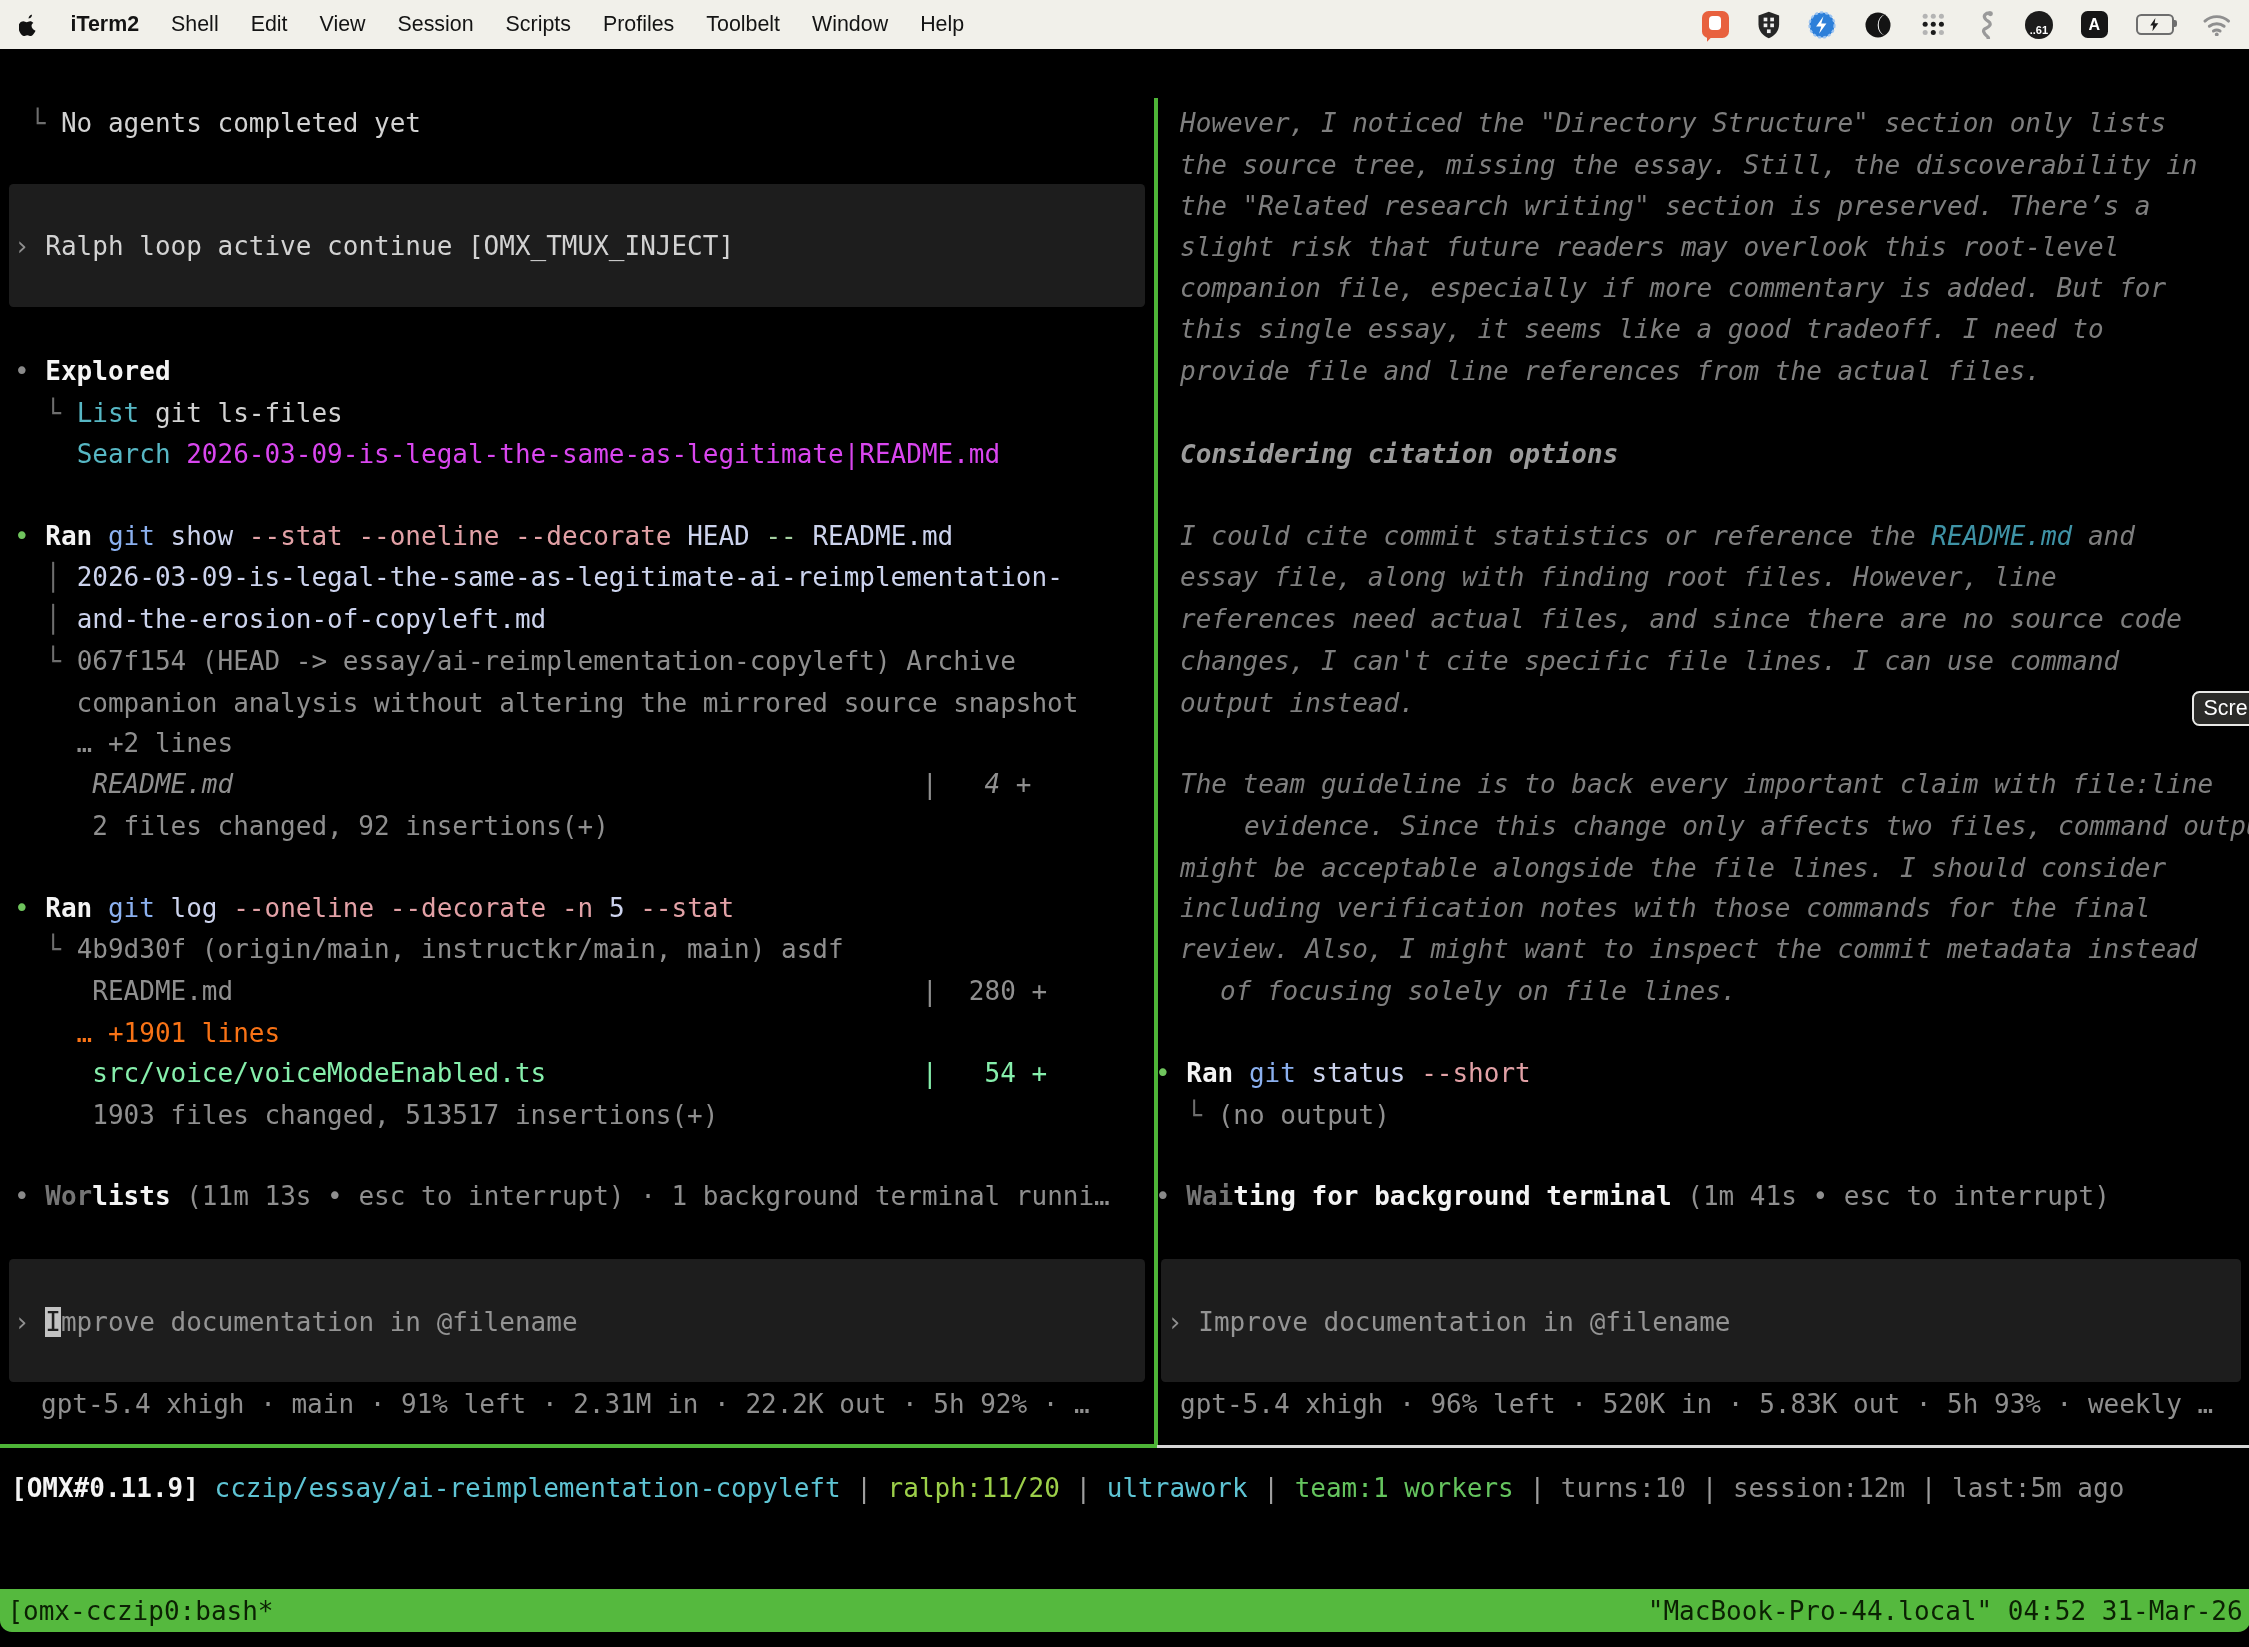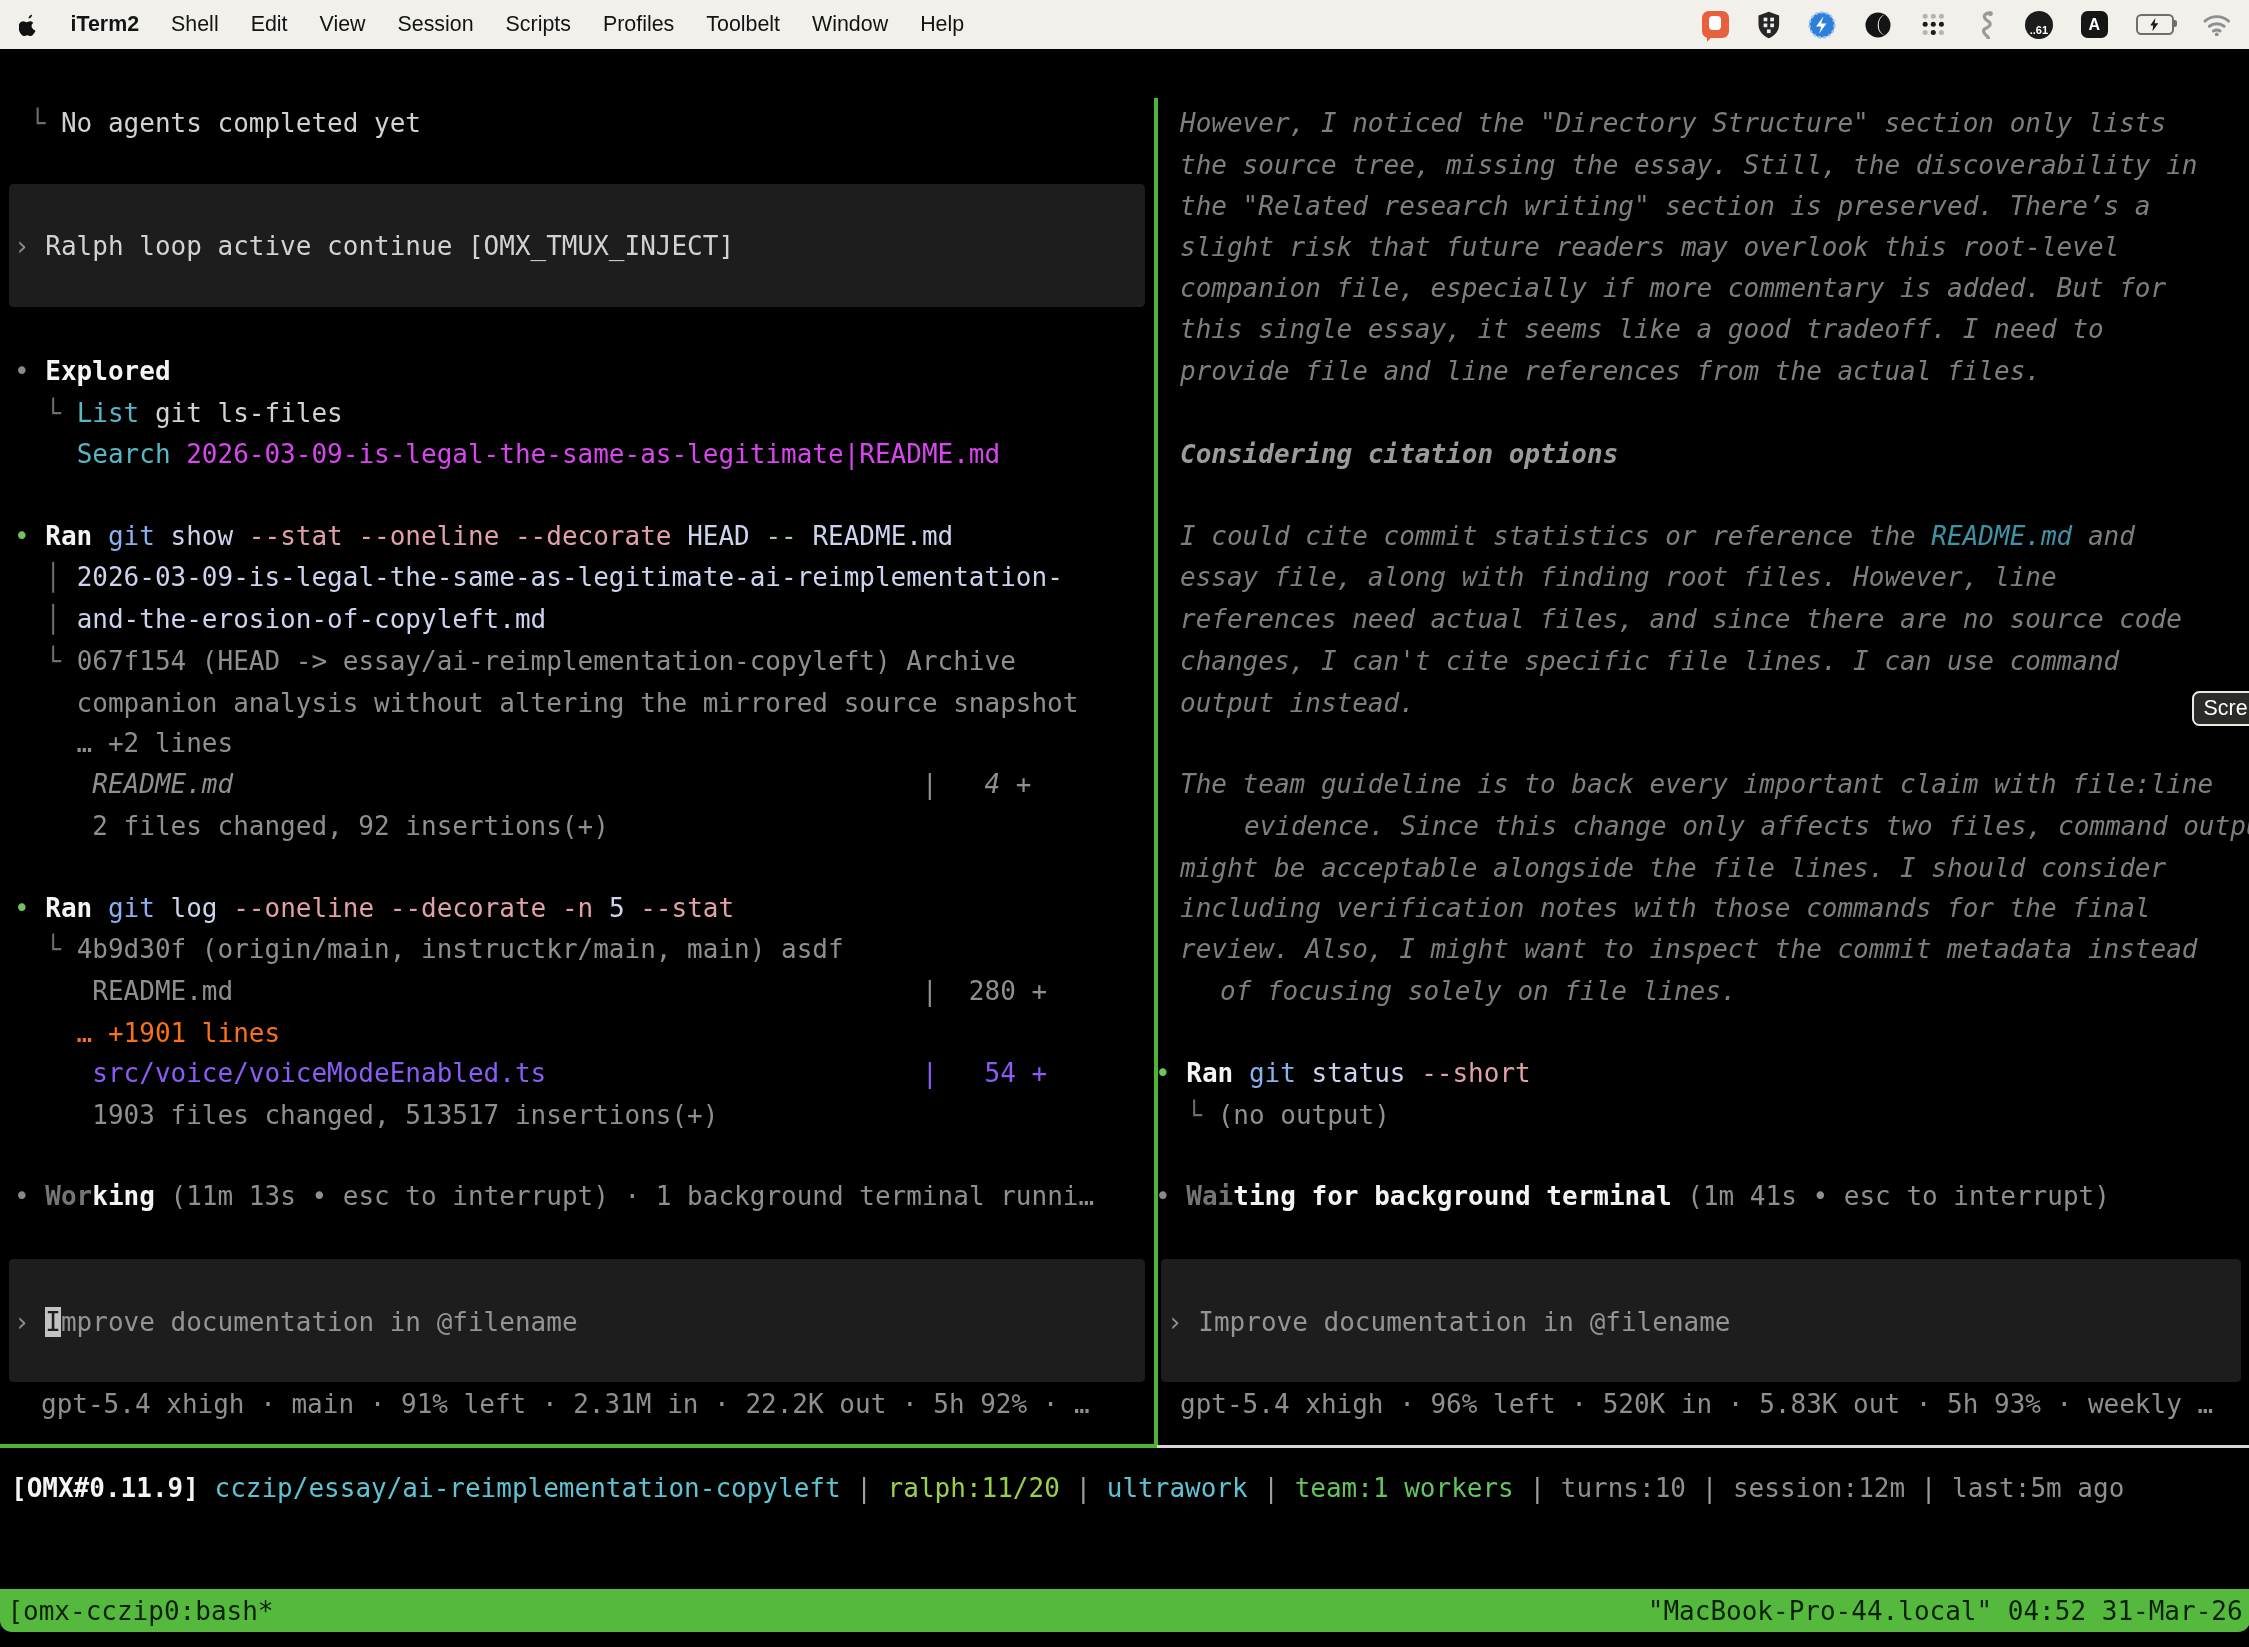--- a/index.html
+++ b/index.html
@@ -173,23 +173,23 @@
         <div class="tline" style="top: 500px; left: 14px;"><span style="color: rgb(110, 110, 110);">  │ </span><span style="color: rgb(204, 211, 237);">and-the-erosion-of-copyleft.md</span></div>
         <div class="tline" style="top: 542px; left: 14px;"><span style="color: rgb(110, 110, 110);">  └ </span><span style="color: rgb(143, 143, 143);">067f154 (HEAD -&gt; essay/ai-reimplementation-copyleft) Archive</span></div>
         <div class="tline" style="top: 584px; left: 14px;"><span style="color: rgb(143, 143, 143);">    companion analysis without altering the mirrored source snapshot</span></div>
         <div class="tline" style="top: 624px; left: 14px;"><span style="color: rgb(143, 143, 143);">    … +2 lines</span></div>
         <div class="tline" style="top: 665px; left: 14px; font-style: italic;"><span style="color: rgb(143, 143, 143);">     README.md                                            |   4 +</span></div>
         <div class="tline" style="top: 707px; left: 14px;"><span style="color: rgb(143, 143, 143);">     2 files changed, 92 insertions(+)</span></div>
         <div class="tline" style="top: 789px; left: 14px;"><span style="color: rgb(111, 196, 93);">• </span><span style="color: rgb(244, 244, 244); font-weight: 700;">Ran</span><span style="color: rgb(210, 210, 210);"> </span><span style="color: rgb(139, 176, 239);">git</span><span style="color: rgb(204, 211, 237);"> log </span><span style="color: rgb(226, 161, 166);">--oneline</span><span style="color: rgb(204, 211, 237);"> </span><span style="color: rgb(226, 161, 166);">--decorate</span><span style="color: rgb(204, 211, 237);"> </span><span style="color: rgb(226, 161, 166);">-n</span><span style="color: rgb(204, 211, 237);"> 5 </span><span style="color: rgb(226, 161, 166);">--stat</span></div>
         <div class="tline" style="top: 830px; left: 14px;"><span style="color: rgb(110, 110, 110);">  └ </span><span style="color: rgb(143, 143, 143);">4b9d30f (origin/main, instructkr/main, main) asdf</span></div>
         <div class="tline" style="top: 872px; left: 14px;"><span style="color: rgb(143, 143, 143);">     README.md                                            |  280 +</span></div>
         <div class="tline" style="top: 914px; left: 14px;"><span style="color: #f97316;">    … +1901 lines</span></div>
-        <div class="tline" style="top: 954px; left: 14px;"><span style="color: #8b5cf6; text-align: right;">     src/voice/voiceModeEnabled.ts                        |   54 +</span></div>
+        <div class="tline" style="top: 954px; left: 14px;"><span style="color: #86efac; text-align: right;">     src/voice/voiceModeEnabled.ts                        |   54 +</span></div>
         <div class="tline" style="top: 996px; left: 14px;"><span style="color: rgb(143, 143, 143);">     1903 files changed, 513517 insertions(+)</span></div>
-        <div class="tline" style="top: 1077px; left: 14px;"><span style="color: rgb(138, 138, 138);">• </span><span style="color: rgb(117, 117, 117); font-weight: 700;">Wor</span><span style="color: rgb(244, 244, 244); font-weight: 700;">king</span><span style="color: rgb(143, 143, 143);"> (11m 13s • esc to interrupt) · 1 background terminal runni…</span></div>
+        <div class="tline" style="top: 1077px; left: 14px;"><span style="color: rgb(138, 138, 138);">• </span><span style="color: rgb(117, 117, 117); font-weight: 700;">Wor</span><span style="color: rgb(244, 244, 244); font-weight: 700;">lists</span><span style="color: rgb(143, 143, 143);"> (11m 13s • esc to interrupt) · 1 background terminal runni…</span></div>
         <div class="tline" style="top: 1203px; left: 14px;"><span style="color: rgb(143, 143, 143);">› </span><span style="color: rgb(29, 29, 29); background: rgb(194, 194, 194);">I</span><span style="color: rgb(148, 148, 148);">mprove documentation in @filename</span></div>
         <div class="tline" style="top: 1285px; left: 41px;"><span style="color: rgb(143, 143, 143);">gpt-5.4 xhigh · main · 91% left · 2.31M in · 22.2K out · 5h 92% · …</span></div>
         <div class="tline" style="top: 3.7px; left: 1180px;"><span style="color: rgb(126, 126, 126); font-style: italic;">However, I noticed the "Directory Structure" section only lists</span></div>
         <div class="tline" style="top: 46px; left: 1180px;"><span style="color: rgb(126, 126, 126); font-style: italic;">the source tree, missing the essay. Still, the discoverability in</span></div>
         <div class="tline" style="top: 87px; left: 1180px;"><span style="color: rgb(126, 126, 126); font-style: italic;">the "Related research writing" section is preserved. There’s a</span></div>
         <div class="tline" style="top: 128px; left: 1180px;"><span style="color: rgb(126, 126, 126); font-style: italic;">slight risk that future readers may overlook this root-level</span></div>
         <div class="tline" style="top: 169px; left: 1180px;"><span style="color: rgb(126, 126, 126); font-style: italic;">companion file, especially if more commentary is added. But for</span></div>
         <div class="tline" style="top: 210px; left: 1180px;"><span style="color: rgb(126, 126, 126); font-style: italic;">this single essay, it seems like a good tradeoff. I need to</span></div>
         <div class="tline" style="top: 252px; left: 1180px;"><span style="color: rgb(126, 126, 126); font-style: italic; text-align: right;">provide file and line references from the actual files.</span></div>
         <div class="tline" style="top: 335px; left: 1180px;"><span style="color: rgb(155, 155, 155); font-weight: 700; font-style: italic;">Considering citation options</span></div>

